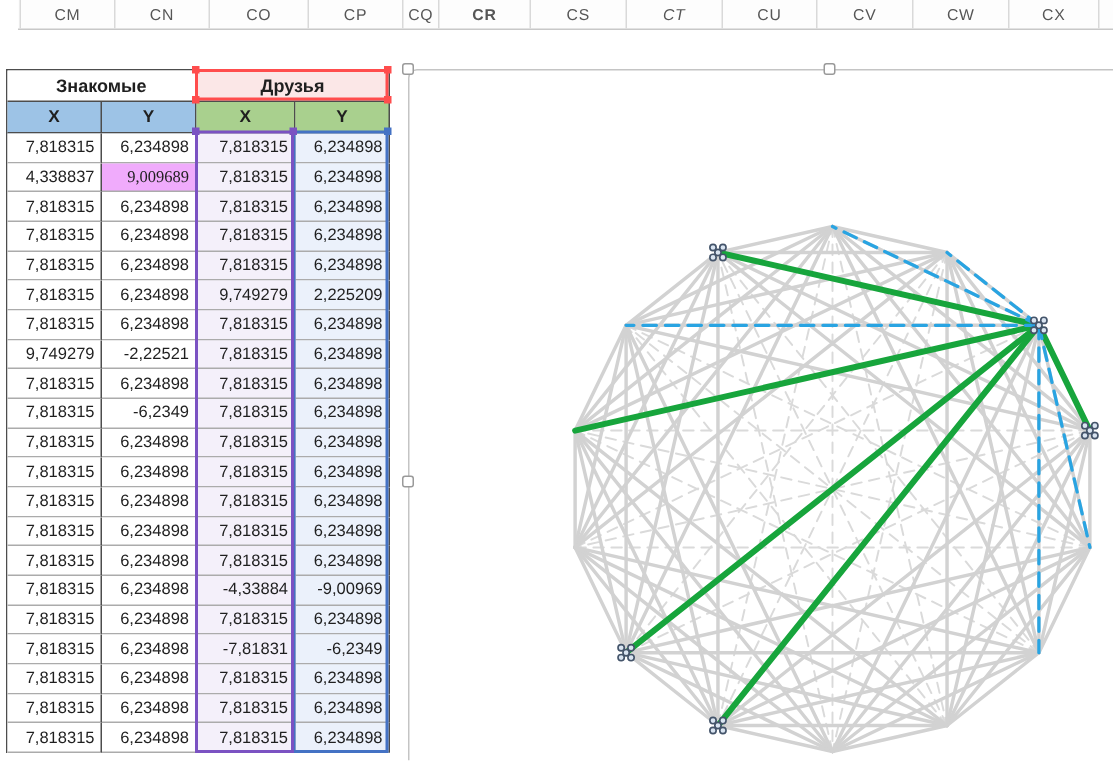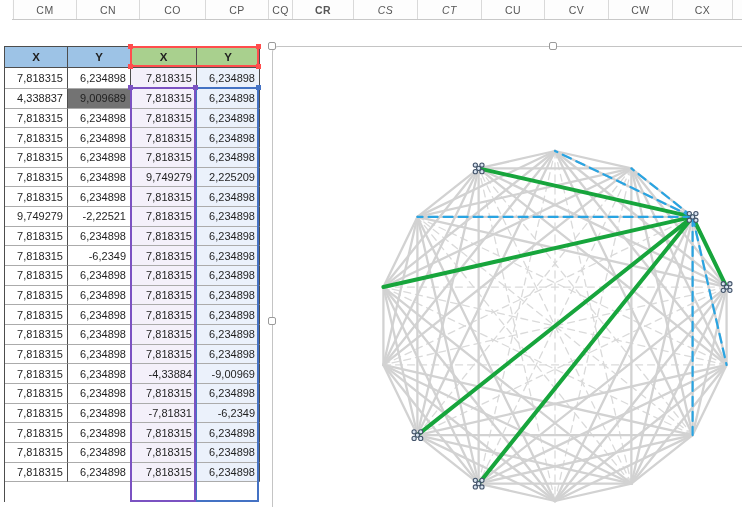--- a/index.html
+++ b/index.html
@@ -40,40 +40,42 @@
 <div id="stage">
 
   <div id="colhead">
       <div class="col-cell" style="width: 2px;"></div>
       <div class="col-cell" style="width: 63px;">CM</div>
       <div class="col-cell" style="width: 63px;">CN</div>
       <div class="col-cell" style="width: 66px;">CO</div>
       <div class="col-cell" style="width: 63px;">CP</div>
       <div class="col-cell" style="width: 24px;">CQ</div>
       <div class="col-cell" style="width: 61px; font-weight: bold;">CR</div>
-      <div class="col-cell" style="width: 64px; font-style: italic;">CS</div>
+      <div class="col-cell" style="width: 64px;">CS</div>
       <div class="col-cell" style="width: 64px; font-style: italic;">CT</div>
       <div class="col-cell" style="width: 63px;">CU</div>
       <div class="col-cell" style="width: 64px;">CV</div>
       <div class="col-cell" style="width: 64px;">CW</div>
       <div class="col-cell" style="width: 60px;">CX</div>
       <div class="col-cell" style="width: 19px;"></div>
     </div>
 
   <div id="tablegrid">
+      <div class="cell ghdr" style="grid-column: 1 / span 2; background: rgb(255, 255, 255);">Знакомые</div>
+      <div class="cell ghdr" style="grid-column: 3 / span 2; background: rgb(251, 231, 231);">Друзья</div>
       <div class="cell hdr" style="background: rgb(157, 195, 230);">X</div>
       <div class="cell hdr" style="background: rgb(157, 195, 230);">Y</div>
       <div class="cell hdr" style="background: rgb(169, 208, 142);">X</div>
       <div class="cell hdr" style="background: rgb(169, 208, 142);">Y</div>
       <div class="cell num" style="background: rgb(255, 255, 255);">7,818315</div>
       <div class="cell num" style="background: rgb(255, 255, 255);">6,234898</div>
       <div class="cell num" style="background: rgb(244, 240, 250);">7,818315</div>
       <div class="cell num" style="background: rgb(235, 241, 251);">6,234898</div>
       <div class="cell num" style="background: rgb(255, 255, 255);">4,338837</div>
-      <div class="cell num" style="background: #737373;">9,009689</div>
+      <div class="cell num" style="background: #f0abfc; font-family: Liberation Serif, serif;">9,009689</div>
       <div class="cell num" style="background: rgb(244, 240, 250);">7,818315</div>
       <div class="cell num" style="background: rgb(235, 241, 251);">6,234898</div>
       <div class="cell num" style="background: rgb(255, 255, 255);">7,818315</div>
       <div class="cell num" style="background: rgb(255, 255, 255);">6,234898</div>
       <div class="cell num" style="background: rgb(244, 240, 250);">7,818315</div>
       <div class="cell num" style="background: rgb(235, 241, 251);">6,234898</div>
       <div class="cell num" style="background: rgb(255, 255, 255);">7,818315</div>
       <div class="cell num" style="background: rgb(255, 255, 255);">6,234898</div>
       <div class="cell num" style="background: rgb(244, 240, 250);">7,818315</div>
       <div class="cell num" style="background: rgb(235, 241, 251);">6,234898</div>

